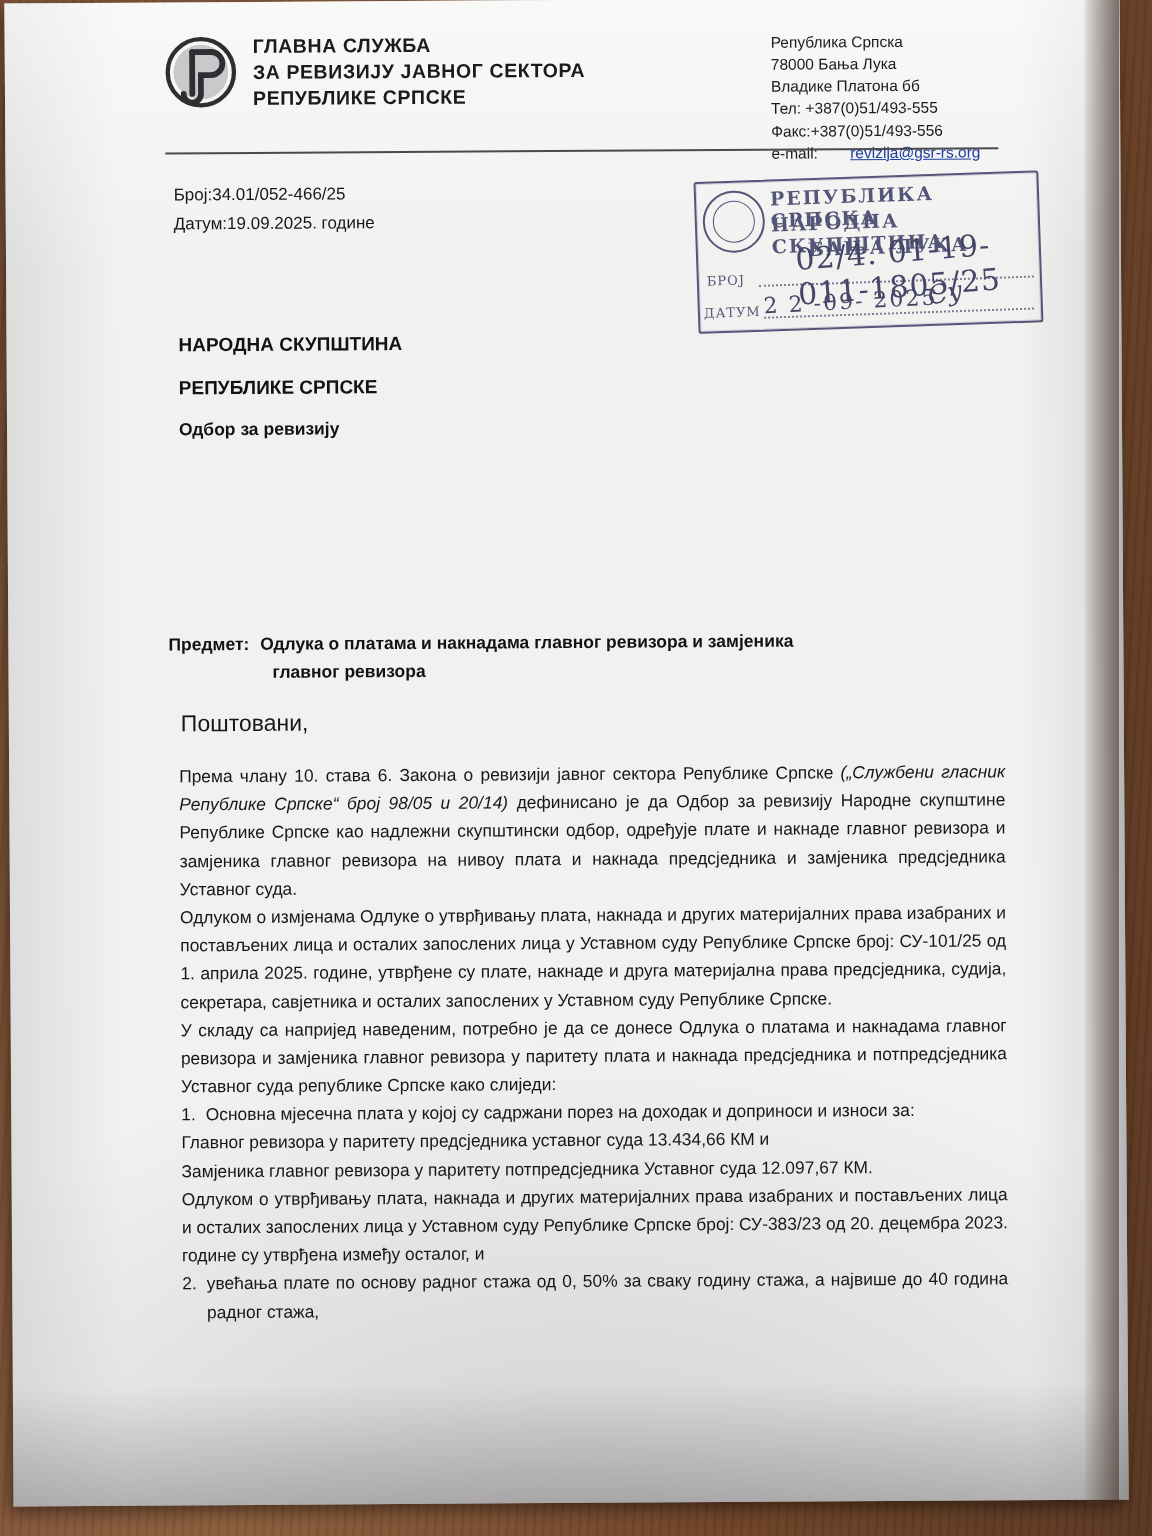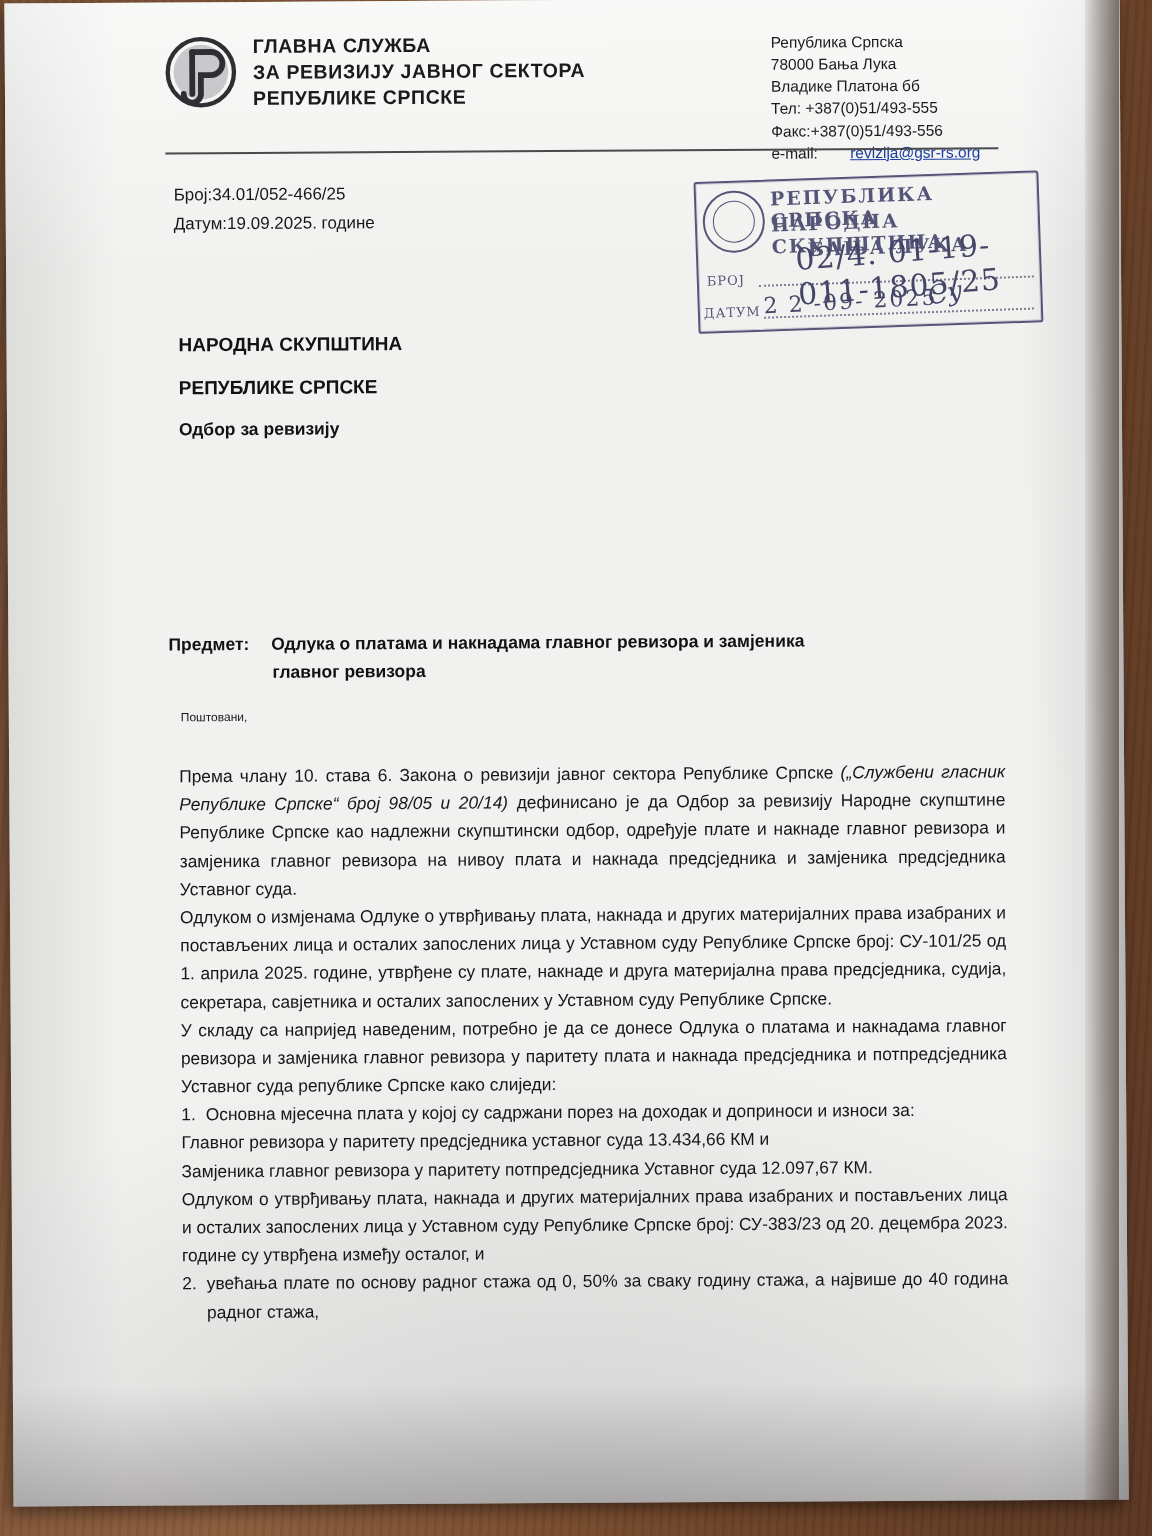--- a/index.html
+++ b/index.html
@@ -232,29 +232,29 @@
     position: absolute;
     left: 160px;
     top: 628px;
     width: 836px;
     font-size: 17.5px;
     font-weight: bold;
     line-height: 1.6;
     text-align: justify;
     color: #121215;
   }
-  .subject .lbl { margin-right: 17px; }
+  .subject .lbl { margin-right: 6px; }
   .subject .l2 { display: block; padding-left: 104px; }
 
   
   .salutation {
     position: absolute;
     left: 172px;
     top: 708px;
-    font-size: 12px;
+    font-size: 23px;
     color: #17171a;
   }
   .body {
     position: absolute;
     left: 170px;
     top: 760px;
     width: 826px;
     font-size: 17.4px;
     line-height: 1.62;
     text-align: justify;

